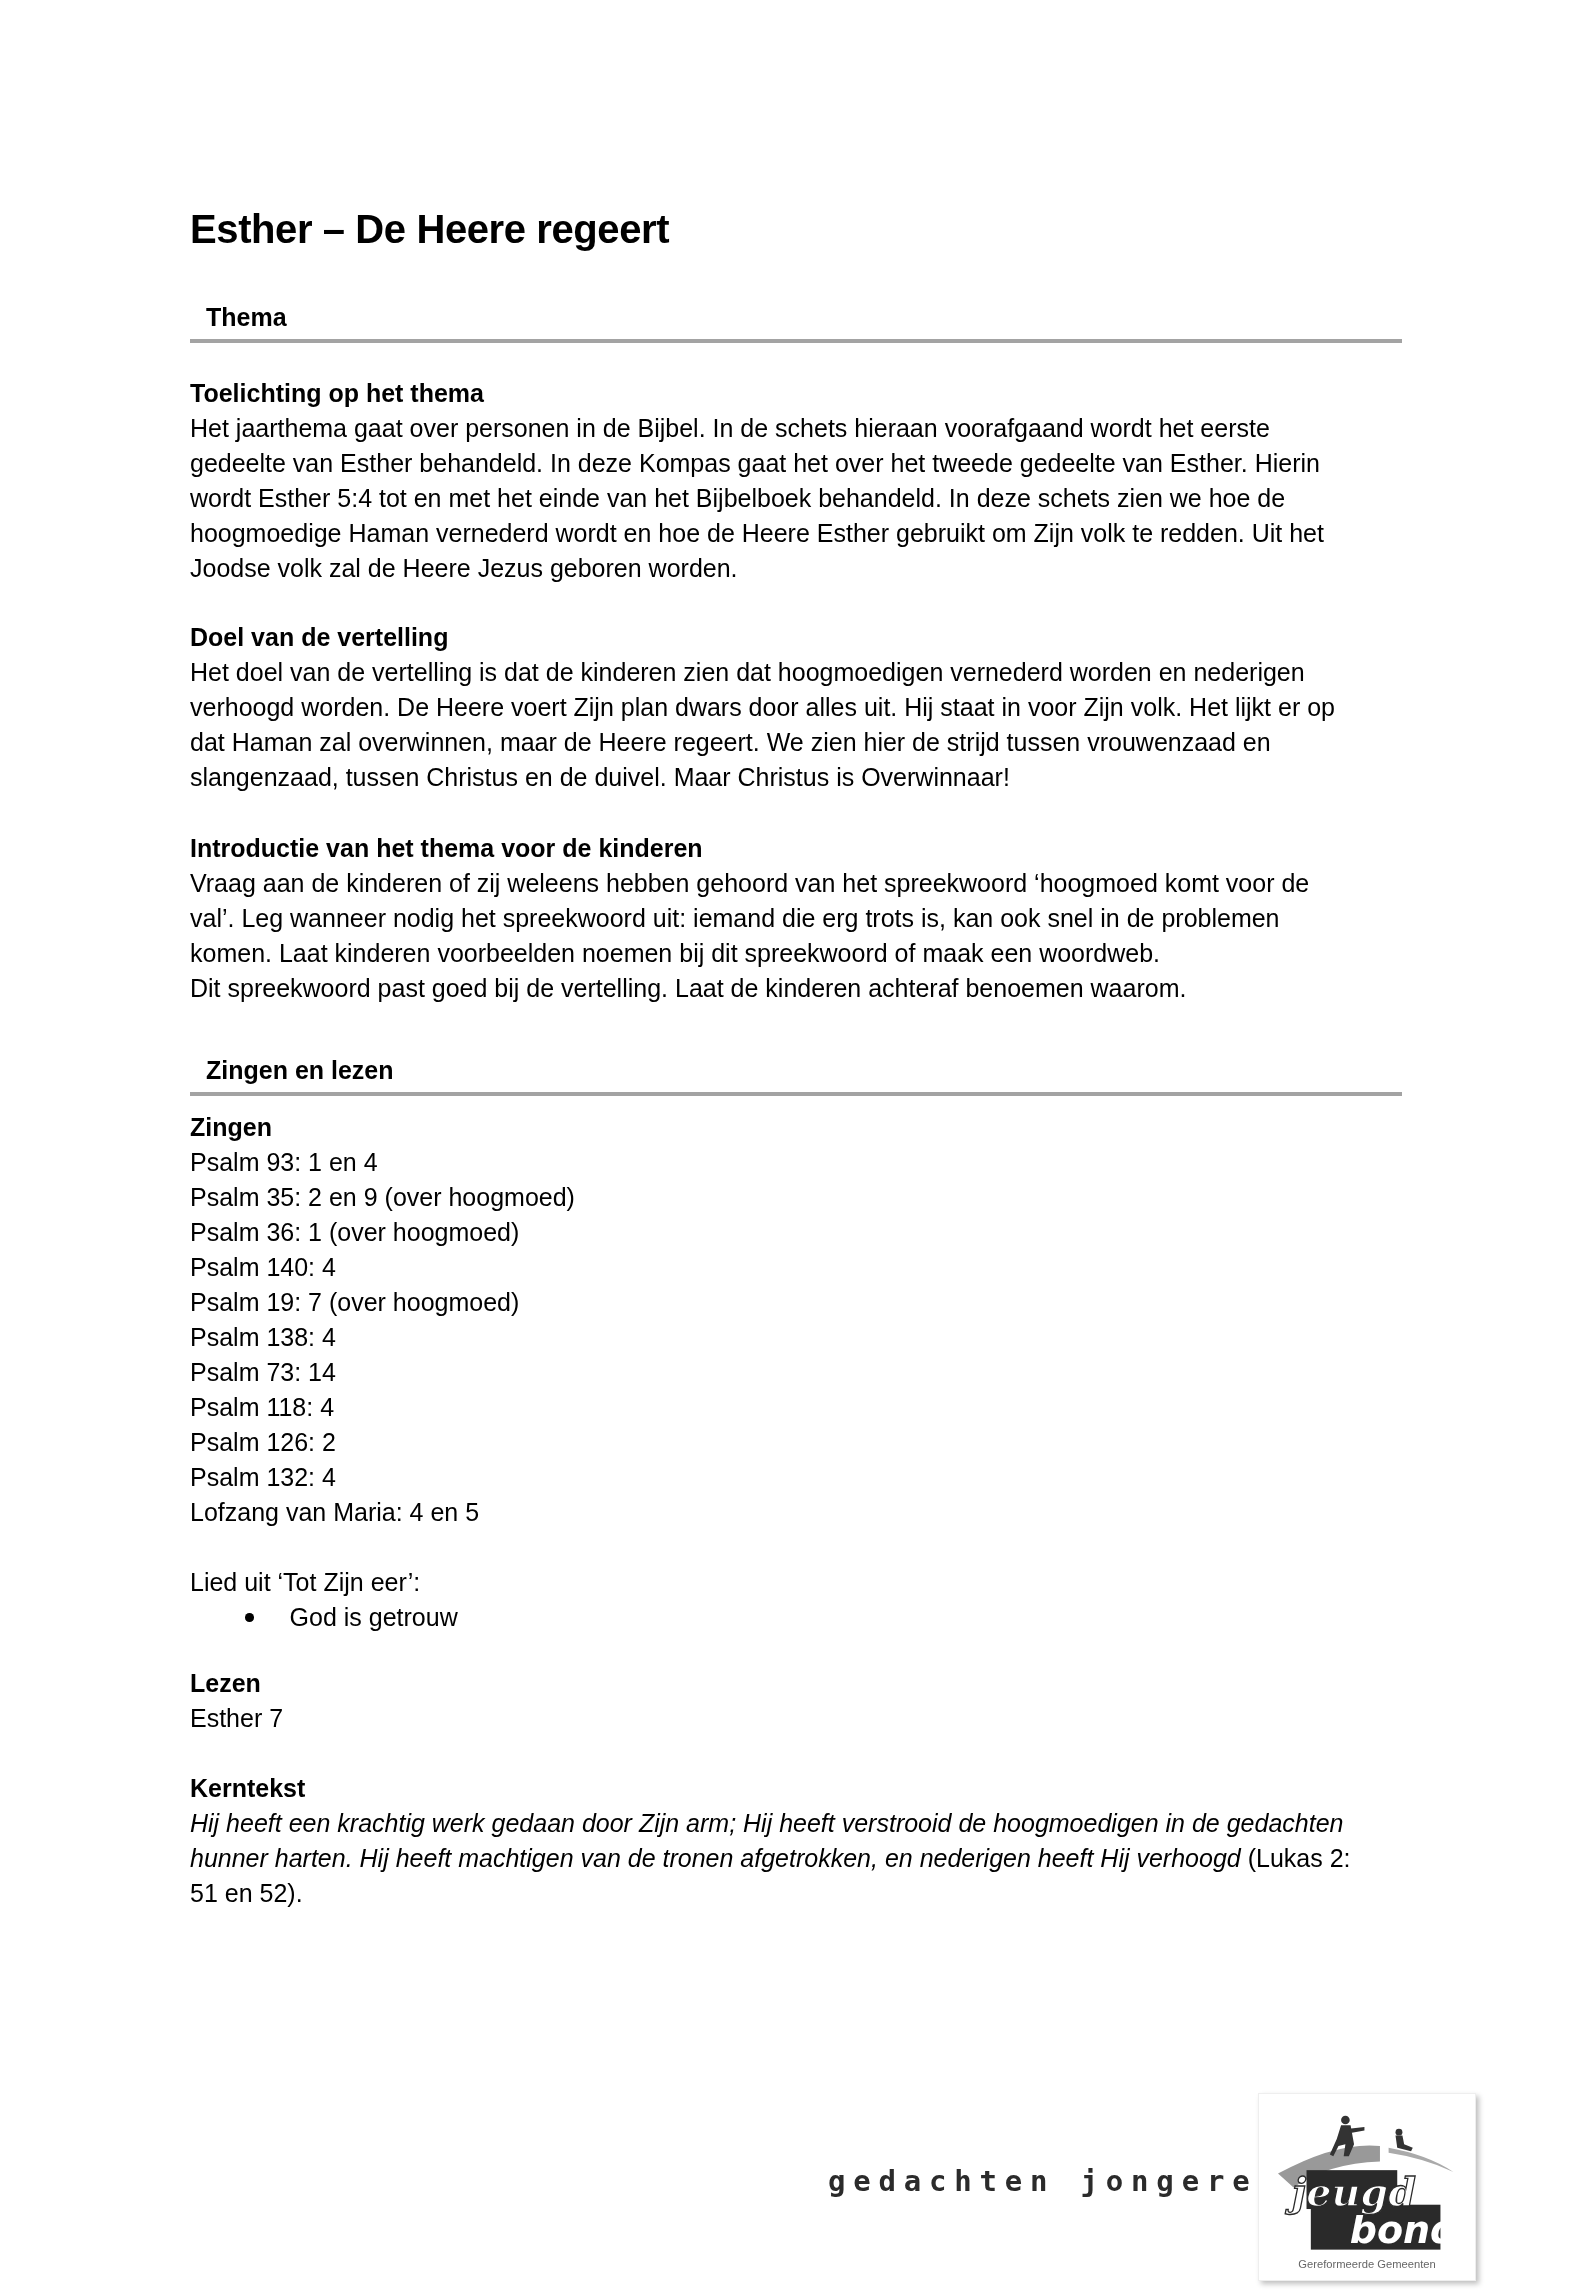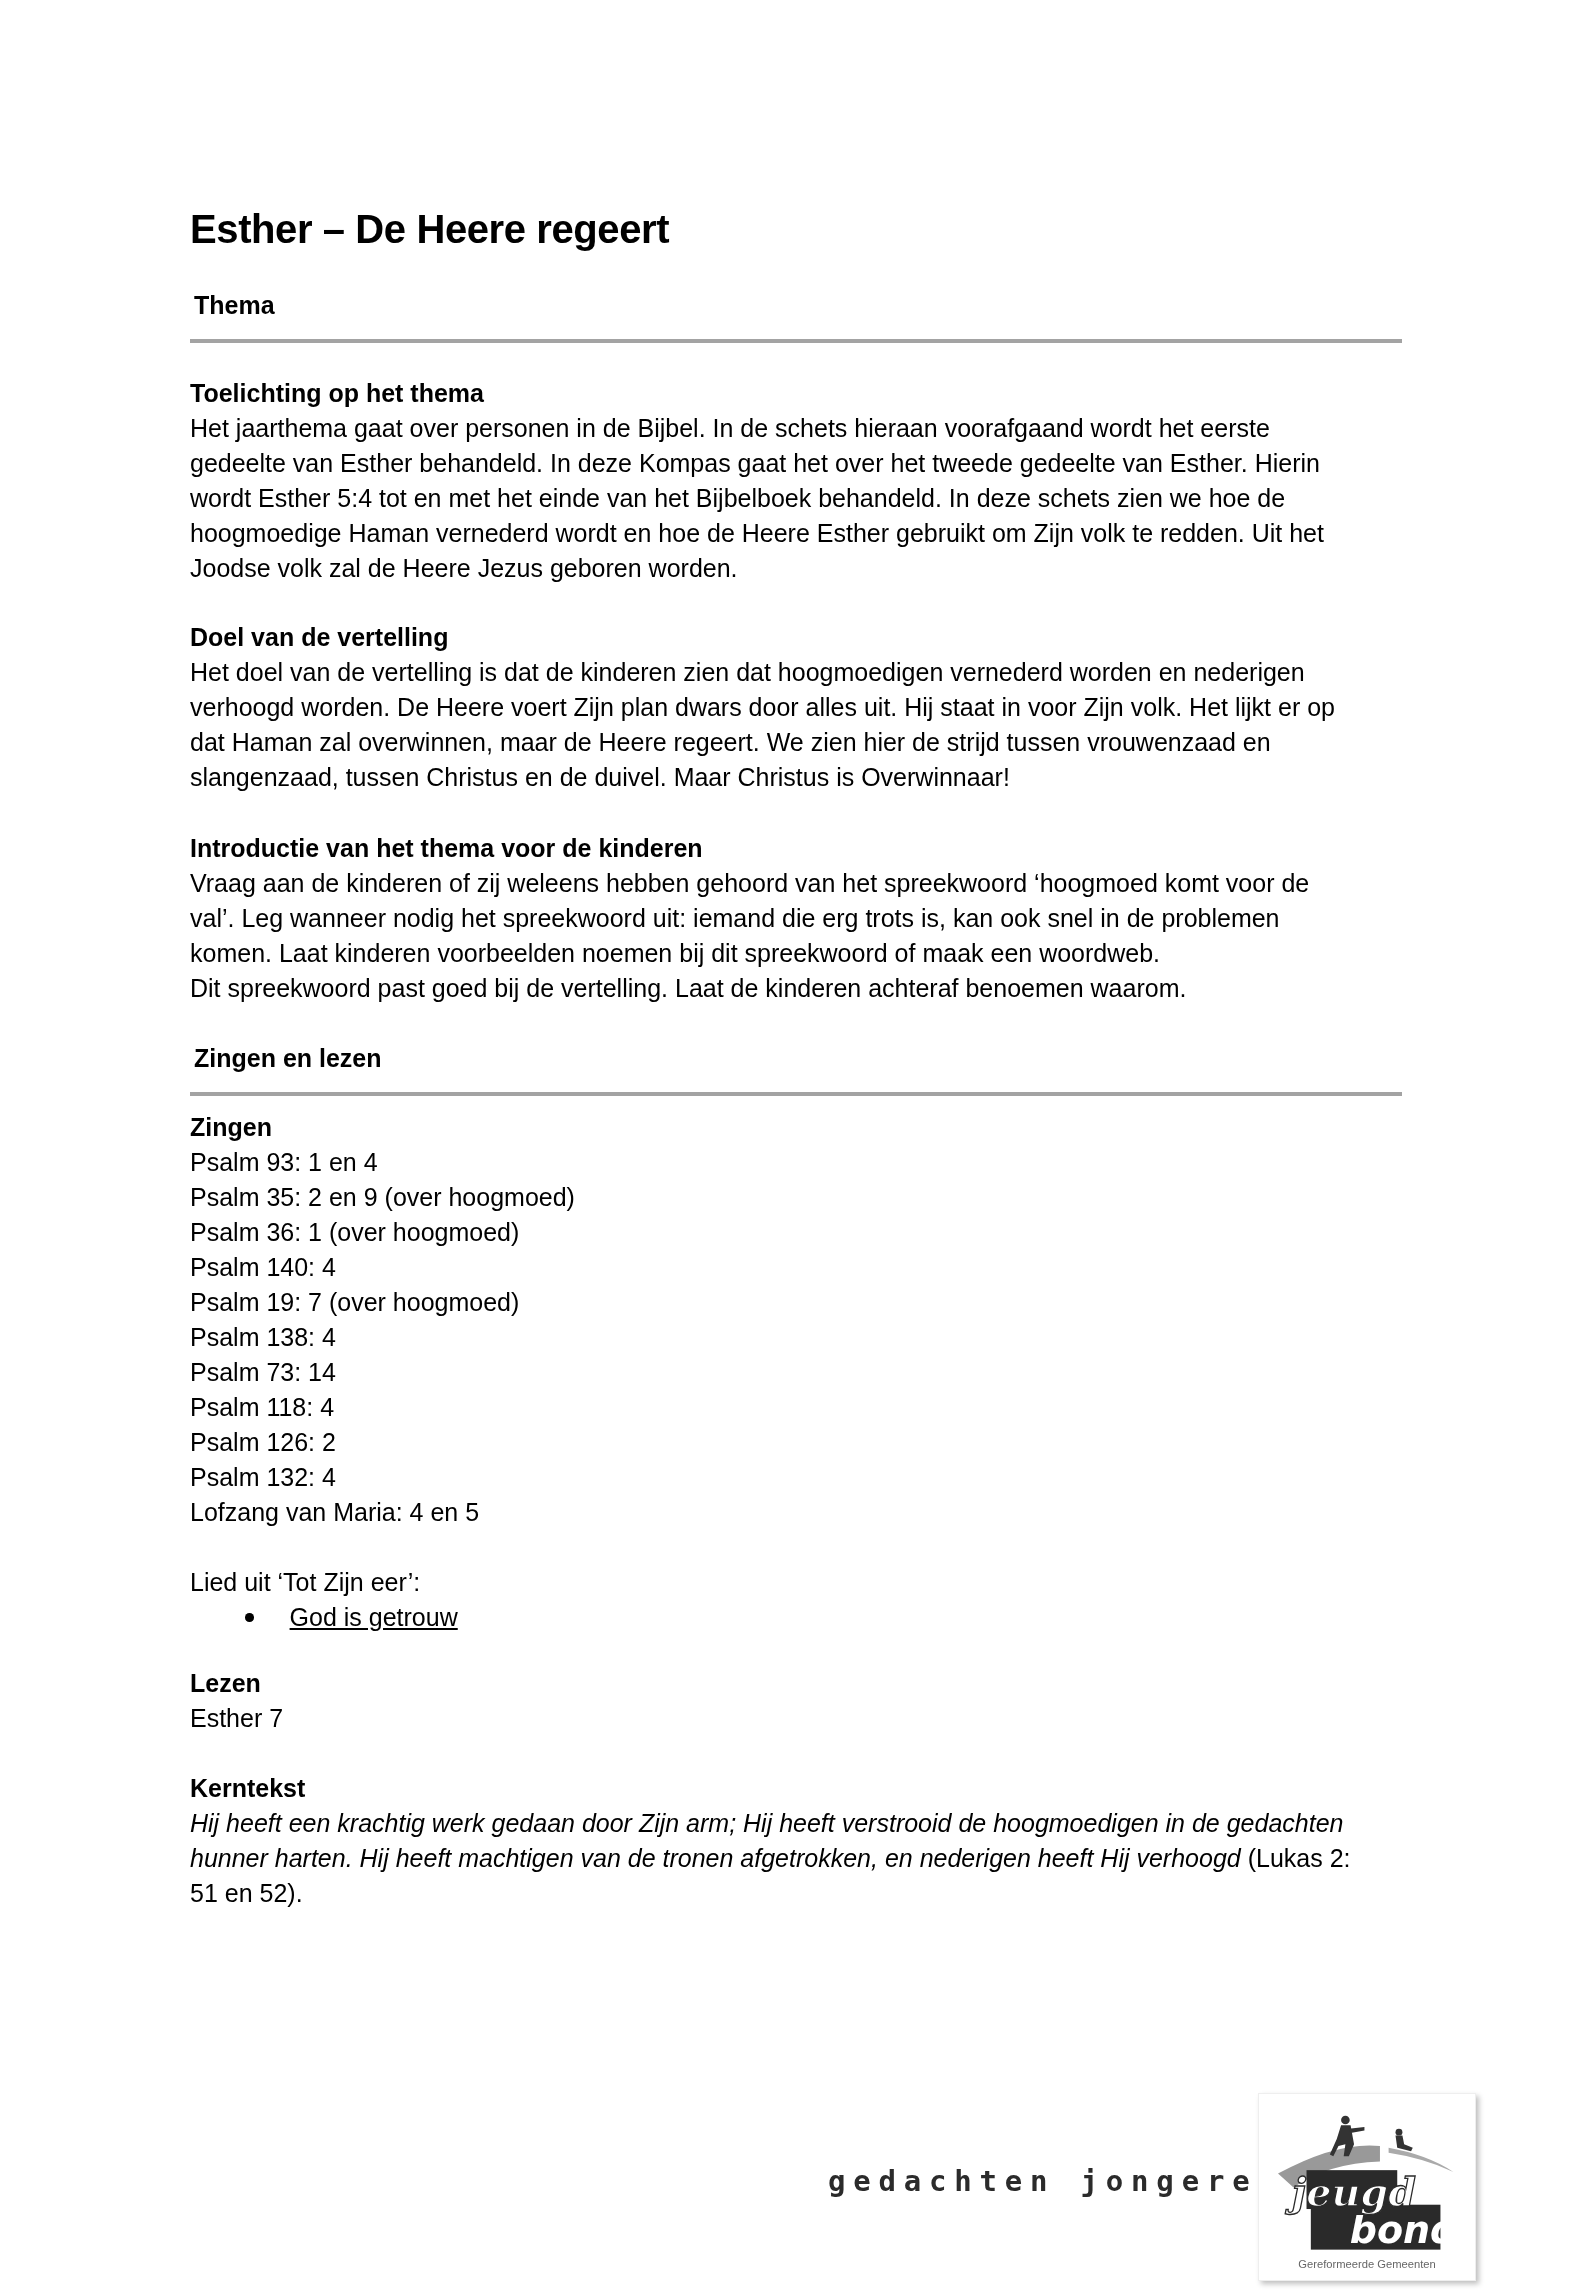--- a/index.html
+++ b/index.html
@@ -1,26 +1,26 @@
 <!DOCTYPE html>
 <html style="font-size:14px"><head>
 <meta charset="utf-8">
 <style>
   html, body { margin: 0; padding: 0; background: #ffffff; }
   body { width: 1592px; height: 2295px; position: relative; overflow: hidden;
          font-family: "Liberation Sans", "DejaVu Sans", sans-serif; color: #000; }
   .page { position: absolute; left: 190px; top: 0; width: 1217px; }
   .title { position: absolute; top: 207px; left: 0; font-size: 40px; font-weight: bold;
            letter-spacing: -0.4px; margin: 0; white-space: nowrap; }
-  .section-head { position: absolute; left: 0; font-size: 25px; font-weight: bold; margin: 4px; }
+  .section-head { position: absolute; left: 0; font-size: 25px; font-weight: bold; margin: 16px; }
   .rule { position: absolute; left: 0; width: 1212px; height: 4.3px; background: #a3a3a3; }
   .block { position: absolute; left: 0; width: 1225px; font-size: 25px; line-height: 35px; }
   .block .h { font-weight: bold; display: block; }
   .lines div { white-space: nowrap; }
-  .bullet-item { display: flex; align-items: center; text-decoration: underline; }
+  .bullet-item { display: flex; align-items: center; }
   .bullet-dot { width: 8.6px; height: 8.6px; border-radius: 50%; background: #000;
                 margin-left: 55px; margin-right: 36px; }
   .italic { font-style: italic; }
   .footer-tagline { position: absolute; left: 828px; top: 2164px; font-family: "DejaVu Sans Mono", monospace;
                     font-size: 29px; font-weight: bold; letter-spacing: 7.8px; color: #2b2b2b; white-space: nowrap; }
   .logo-card { position: absolute; left: 1258px; top: 2093px; width: 216px; height: 186px;
                background: #fff; box-shadow: 2.6px 2.6px 5.2px rgba(0,0,0,0.25); border: 0.9px solid #eee; }
   .logo-card svg { position: absolute; left: 0; top: 0; }
   .logo-sub { position: absolute; left: 0; width: 100%; bottom: 10.4px; text-align: center;
               font-size: 11.2px; color: #666; }

